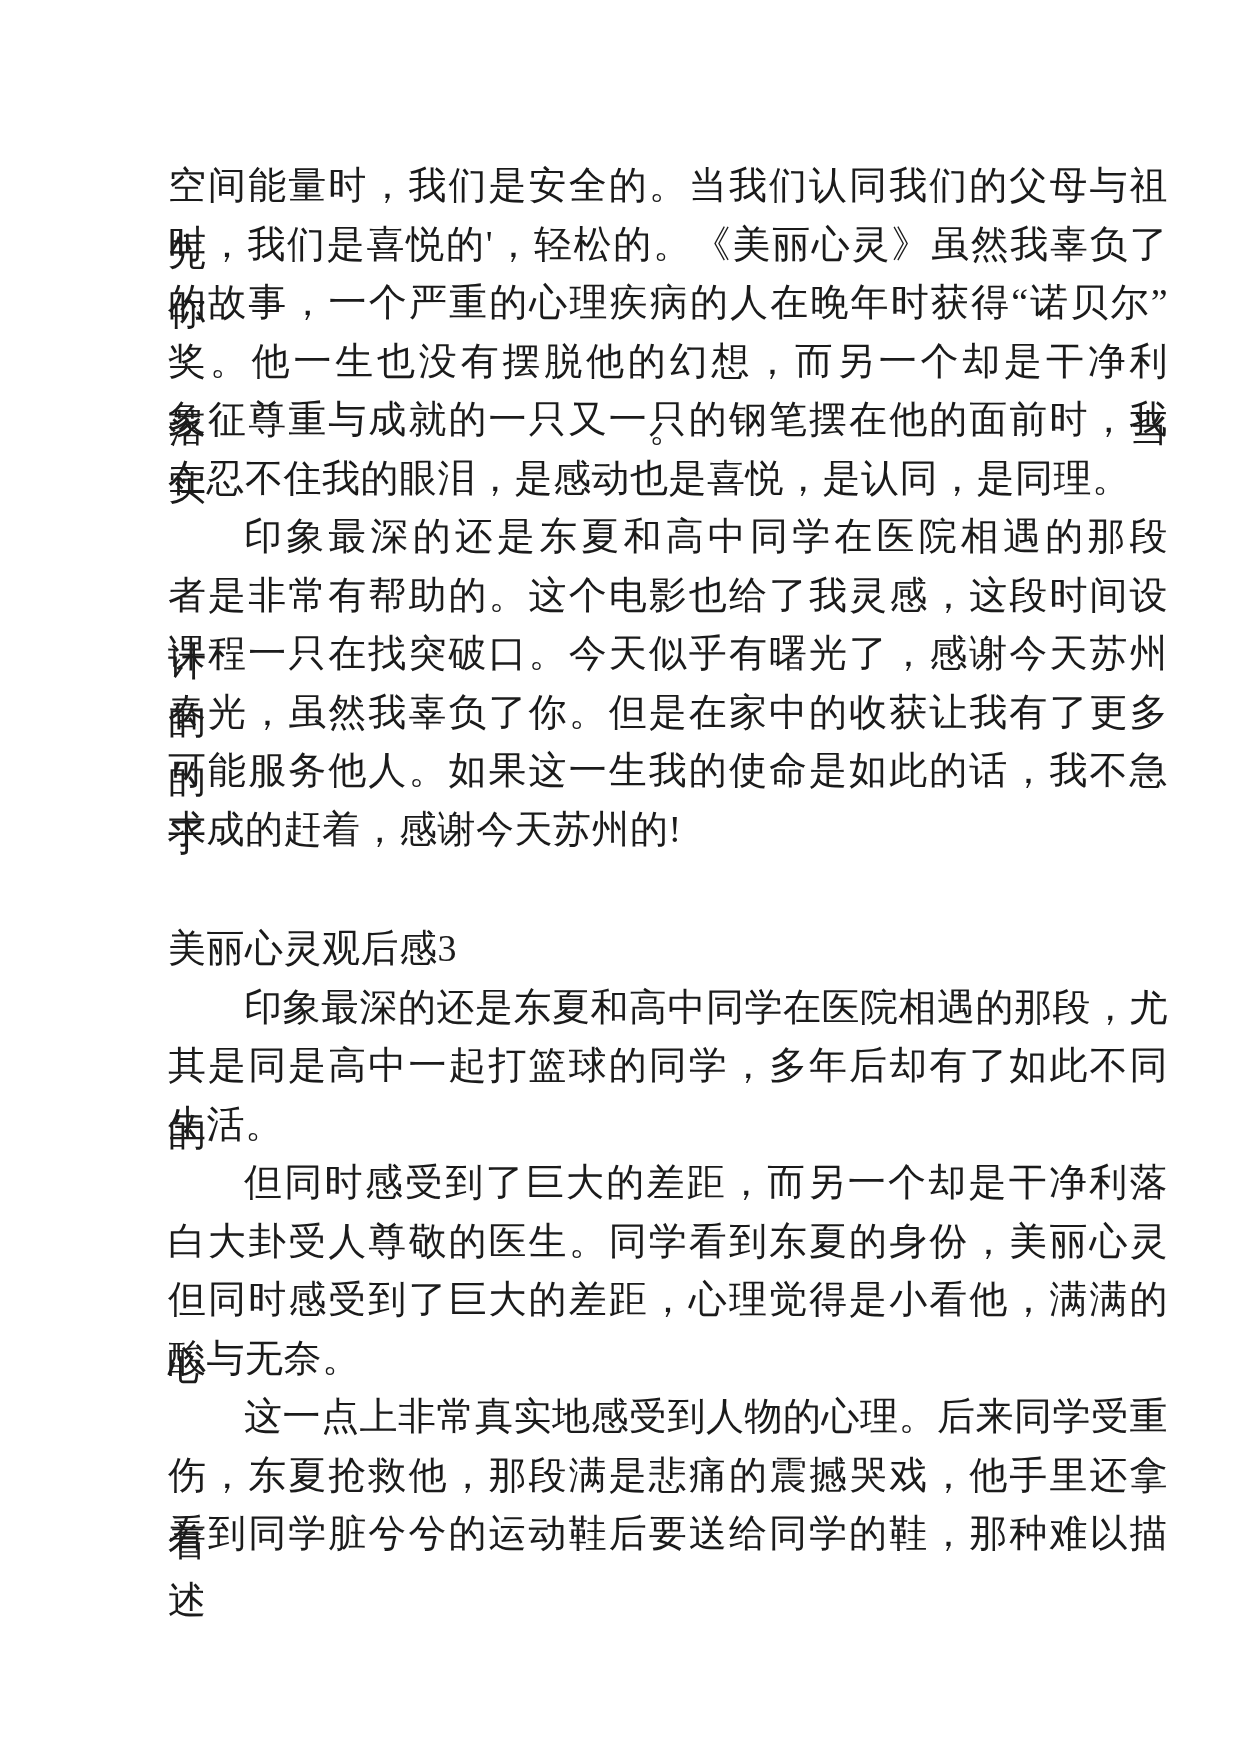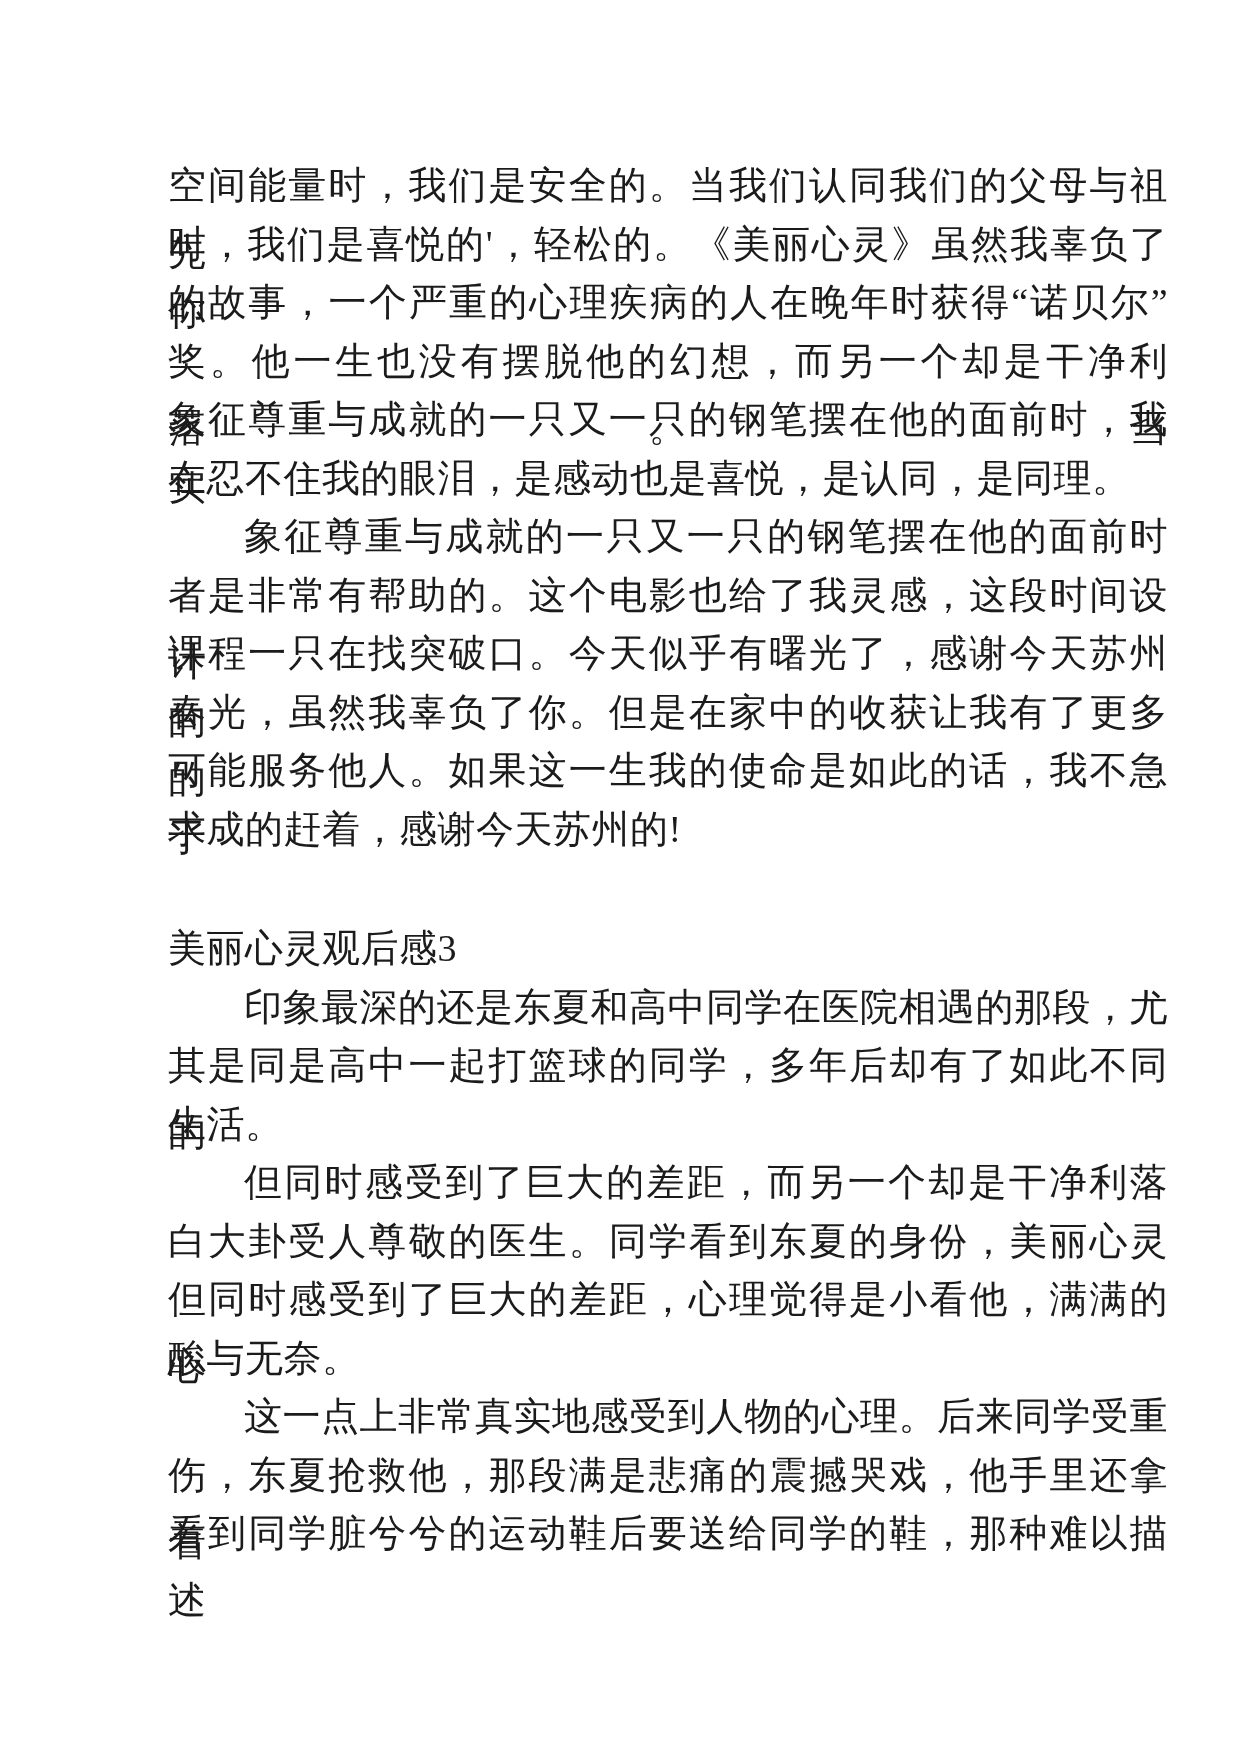--- a/index.html
+++ b/index.html
@@ -54,21 +54,21 @@
   <div class="text-block" id="doc" style="color: rgb(27, 27, 27);">
       <div class="section paragraph">
         <div class="line">空间能量时，我们是安全的。当我们认同我们的父母与祖先</div>
         <div class="line">时，我们是喜悦的'，轻松的。《美丽心灵》虽然我辜负了你</div>
         <div class="line">的故事，一个严重的心理疾病的人在晚年时获得“诺贝尔”</div>
         <div class="line">奖。他一生也没有摆脱他的幻想，而另一个却是干净利落。当</div>
         <div class="line">象征尊重与成就的一只又一只的钢笔摆在他的面前时，我实</div>
         <div class="line short">在忍不住我的眼泪，是感动也是喜悦，是认同，是同理。</div>
       </div>
       <div class="section paragraph">
-        <div class="line indent">象征尊重与成就的一只又一只的钢笔摆在他的面前时</div>
+        <div class="line indent">印象最深的还是东夏和高中同学在医院相遇的那段</div>
         <div class="line">者是非常有帮助的。这个电影也给了我灵感，这段时间设计</div>
         <div class="line">课程一只在找突破口。今天似乎有曙光了，感谢今天苏州的</div>
         <div class="line">春光，虽然我辜负了你。但是在家中的收获让我有了更多的</div>
         <div class="line">可能服务他人。如果这一生我的使命是如此的话，我不急于</div>
         <div class="line short">求成的赶着，感谢今天苏州的!</div>
       </div>
       <div class="section heading">
         <div class="line short">美丽心灵观后感3</div>
       </div>
       <div class="section paragraph">

